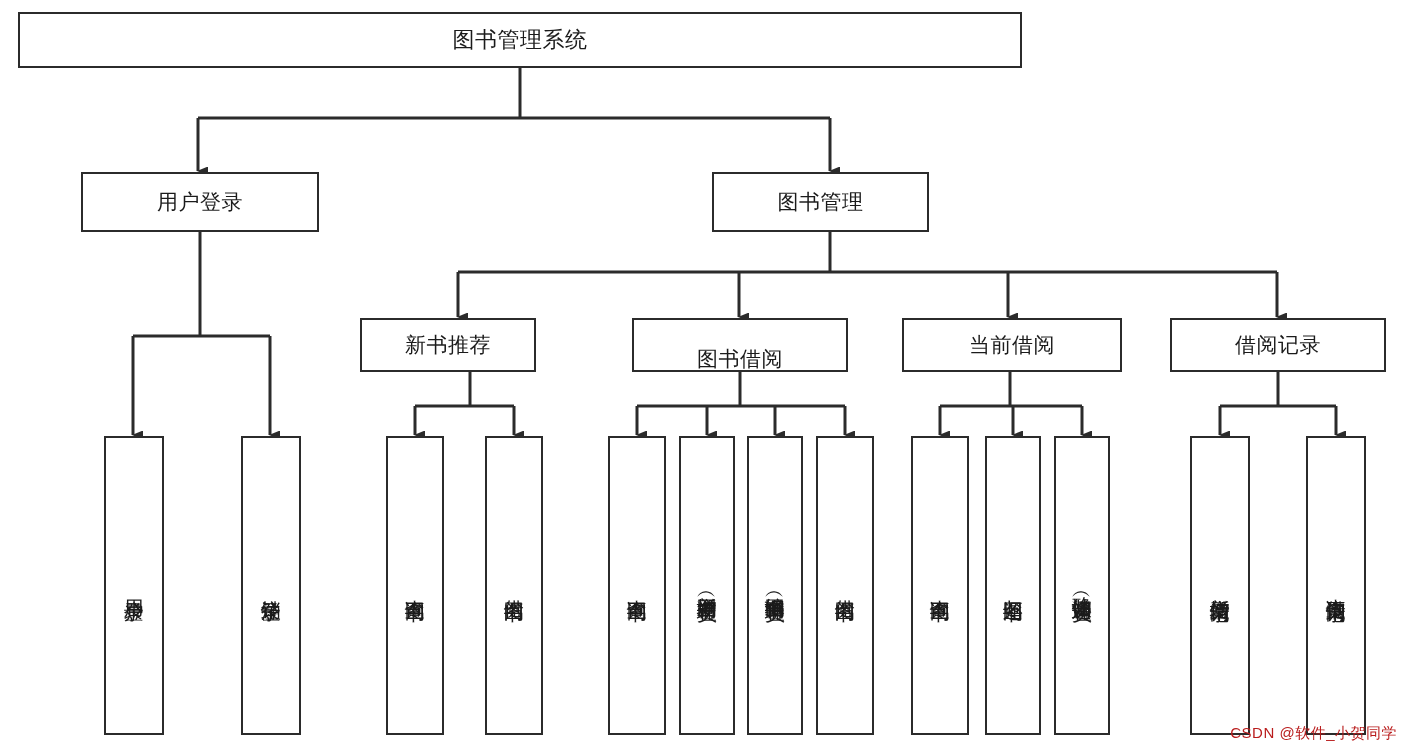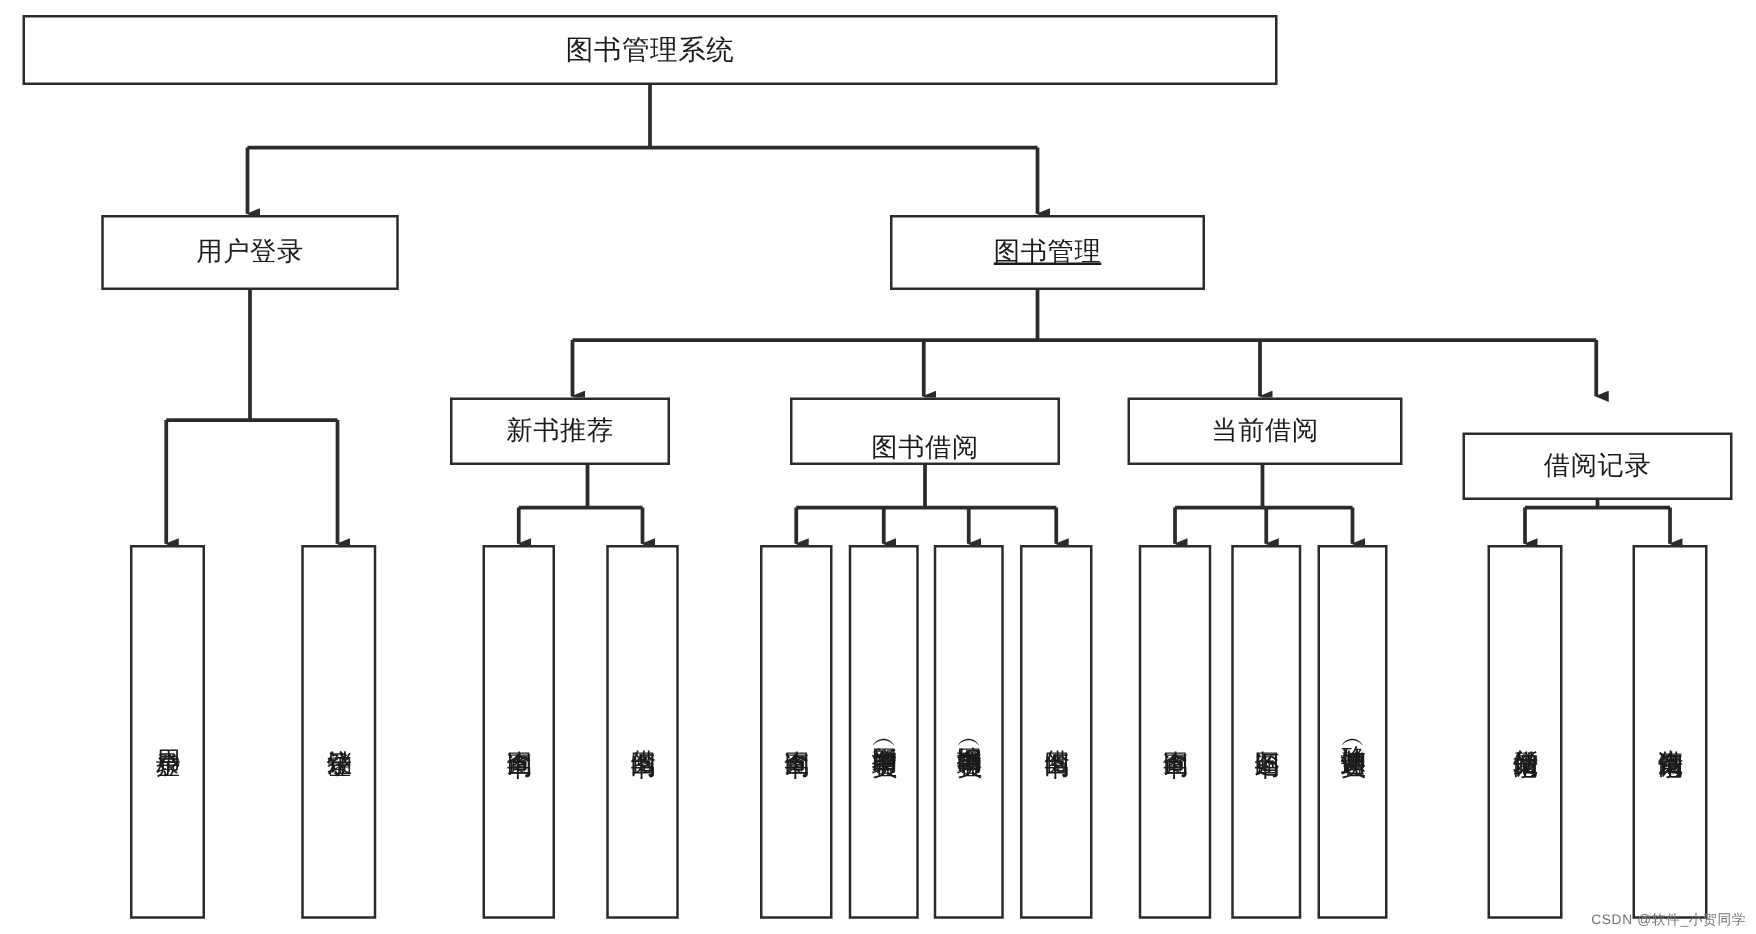--- a/index.html
+++ b/index.html
@@ -57,22 +57,22 @@
     writing-mode: vertical-rl;
     text-orientation: upright;
     text-align: center;
     white-space: nowrap;
     color: #1b1b1b;
   }
   .watermark {
     position: absolute;
     right: 8px;
     bottom: 4px;
-    font-size: 11px;
-    color: #737373;
+    font-size: 15px;
+    color: #b91c1c;
     letter-spacing: 0.5px;
     white-space: nowrap;
     user-select: none;
   }
 </style>
 </head>
 <body>
 
 <div id="diagram-root">
 
@@ -119,33 +119,33 @@
       </g>
   </svg>
 
   <div id="nodes-layer">
       <div class="node-box root" style="left: 18px; top: 12px; width: 1004px; height: 56px;">
         <div class="node-label-h">图书管理系统</div>
       </div>
       <div class="node-box module" style="left: 81px; top: 172px; width: 238px; height: 60px;">
         <div class="node-label-h">用户登录</div>
       </div>
-      <div class="node-box module" style="left: 712px; top: 172px; width: 252px; height: 60px; text-decoration: underline;">
+      <div class="node-box module" style="left: 712px; top: 172px; width: 217px; height: 60px;">
         <div class="node-label-h">图书管理</div>
       </div>
       <div class="node-box submodule" style="left: 360px; top: 318px; width: 176px; height: 54px;">
         <div class="node-label-h">新书推荐</div>
       </div>
       <div class="node-box submodule" style="left: 632px; top: 318px; width: 216px; height: 54px; align-items: flex-end;">
         <div class="node-label-h">图书借阅</div>
       </div>
       <div class="node-box submodule" style="left: 902px; top: 318px; width: 220px; height: 54px;">
         <div class="node-label-h">当前借阅</div>
       </div>
-      <div class="node-box submodule" style="left: 1170px; top: 318px; width: 216px; height: 54px; margin-top: 28px;">
+      <div class="node-box submodule" style="left: 1170px; top: 318px; width: 216px; height: 54px;">
         <div class="node-label-h">借阅记录</div>
       </div>
       <div class="node-box leaf" style="left: 104px; top: 436px; width: 60px; height: 299px;">
         <div class="node-label-v">用户登录</div>
       </div>
       <div class="node-box leaf" style="left: 241px; top: 436px; width: 60px; height: 299px;">
         <div class="node-label-v">注销登录</div>
       </div>
       <div class="node-box leaf" style="left: 386px; top: 436px; width: 58px; height: 299px;">
         <div class="node-label-v">查询图书</div>

